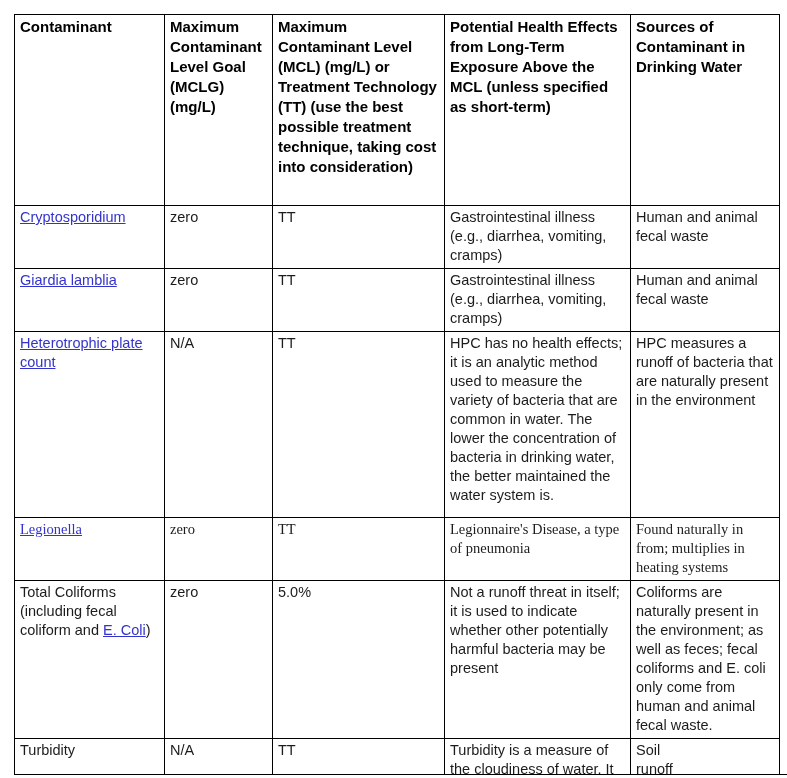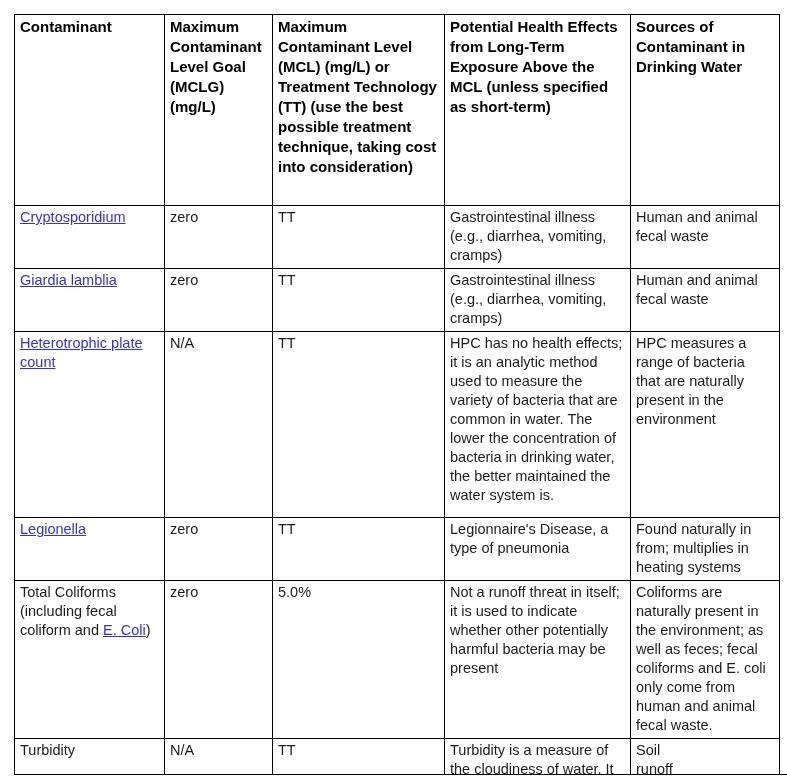--- a/index.html
+++ b/index.html
@@ -40,21 +40,21 @@
     font-weight: bold;
     color: #000000;
     font-size: 15px;
     line-height: 20px;
   }
   td { white-space: pre-line; }
   thead tr       { height: 191px; }
   tbody tr.r0    { height: 57px; }
   tbody tr.r1    { height: 57px; border-radius: 30px; }
   tbody tr.r2    { height: 186px; }
-  tbody tr.r3    { height: 60px; }
+  tbody tr.r3    { height: 60px; font-family: Liberation Serif, serif; }
   tbody tr.r4    { height: 153px; margin-left: 48px; }
   tbody tr.r5    { height: 60px; }
   a.link {
     color: var(--link-color, #3333cc);
     text-decoration: underline;
     cursor: pointer;
   }
 </style>
 </head>
 <body>
@@ -90,21 +90,21 @@
         <td>zero</td>
         <td>TT</td>
         <td>Gastrointestinal illness (e.g., diarrhea, vomiting, cramps)</td>
         <td>Human and animal fecal waste</td>
       </tr>
       <tr class="r2">
         <td><a class="link" href="#">Heterotrophic plate count</a></td>
         <td>N/A</td>
         <td>TT</td>
         <td>HPC has no health effects; it is an analytic method used to measure the variety of bacteria that are common in water. The lower the concentration of bacteria in drinking water, the better maintained the water system is.</td>
-        <td>HPC measures a range of bacteria that are naturally present in the environment</td>
+        <td>HPC measures a runoff of bacteria that are naturally present in the environment</td>
       </tr>
       <tr class="r3">
         <td><a class="link" href="#">Legionella</a></td>
         <td>zero</td>
         <td>TT</td>
         <td>Legionnaire's Disease, a type of pneumonia</td>
         <td>Found naturally in from; multiplies in heating systems</td>
       </tr>
       <tr class="r4">
         <td><span>Total Coliforms (including fecal coliform and </span><a class="link" href="#">E. Coli</a><span>)</span></td>

